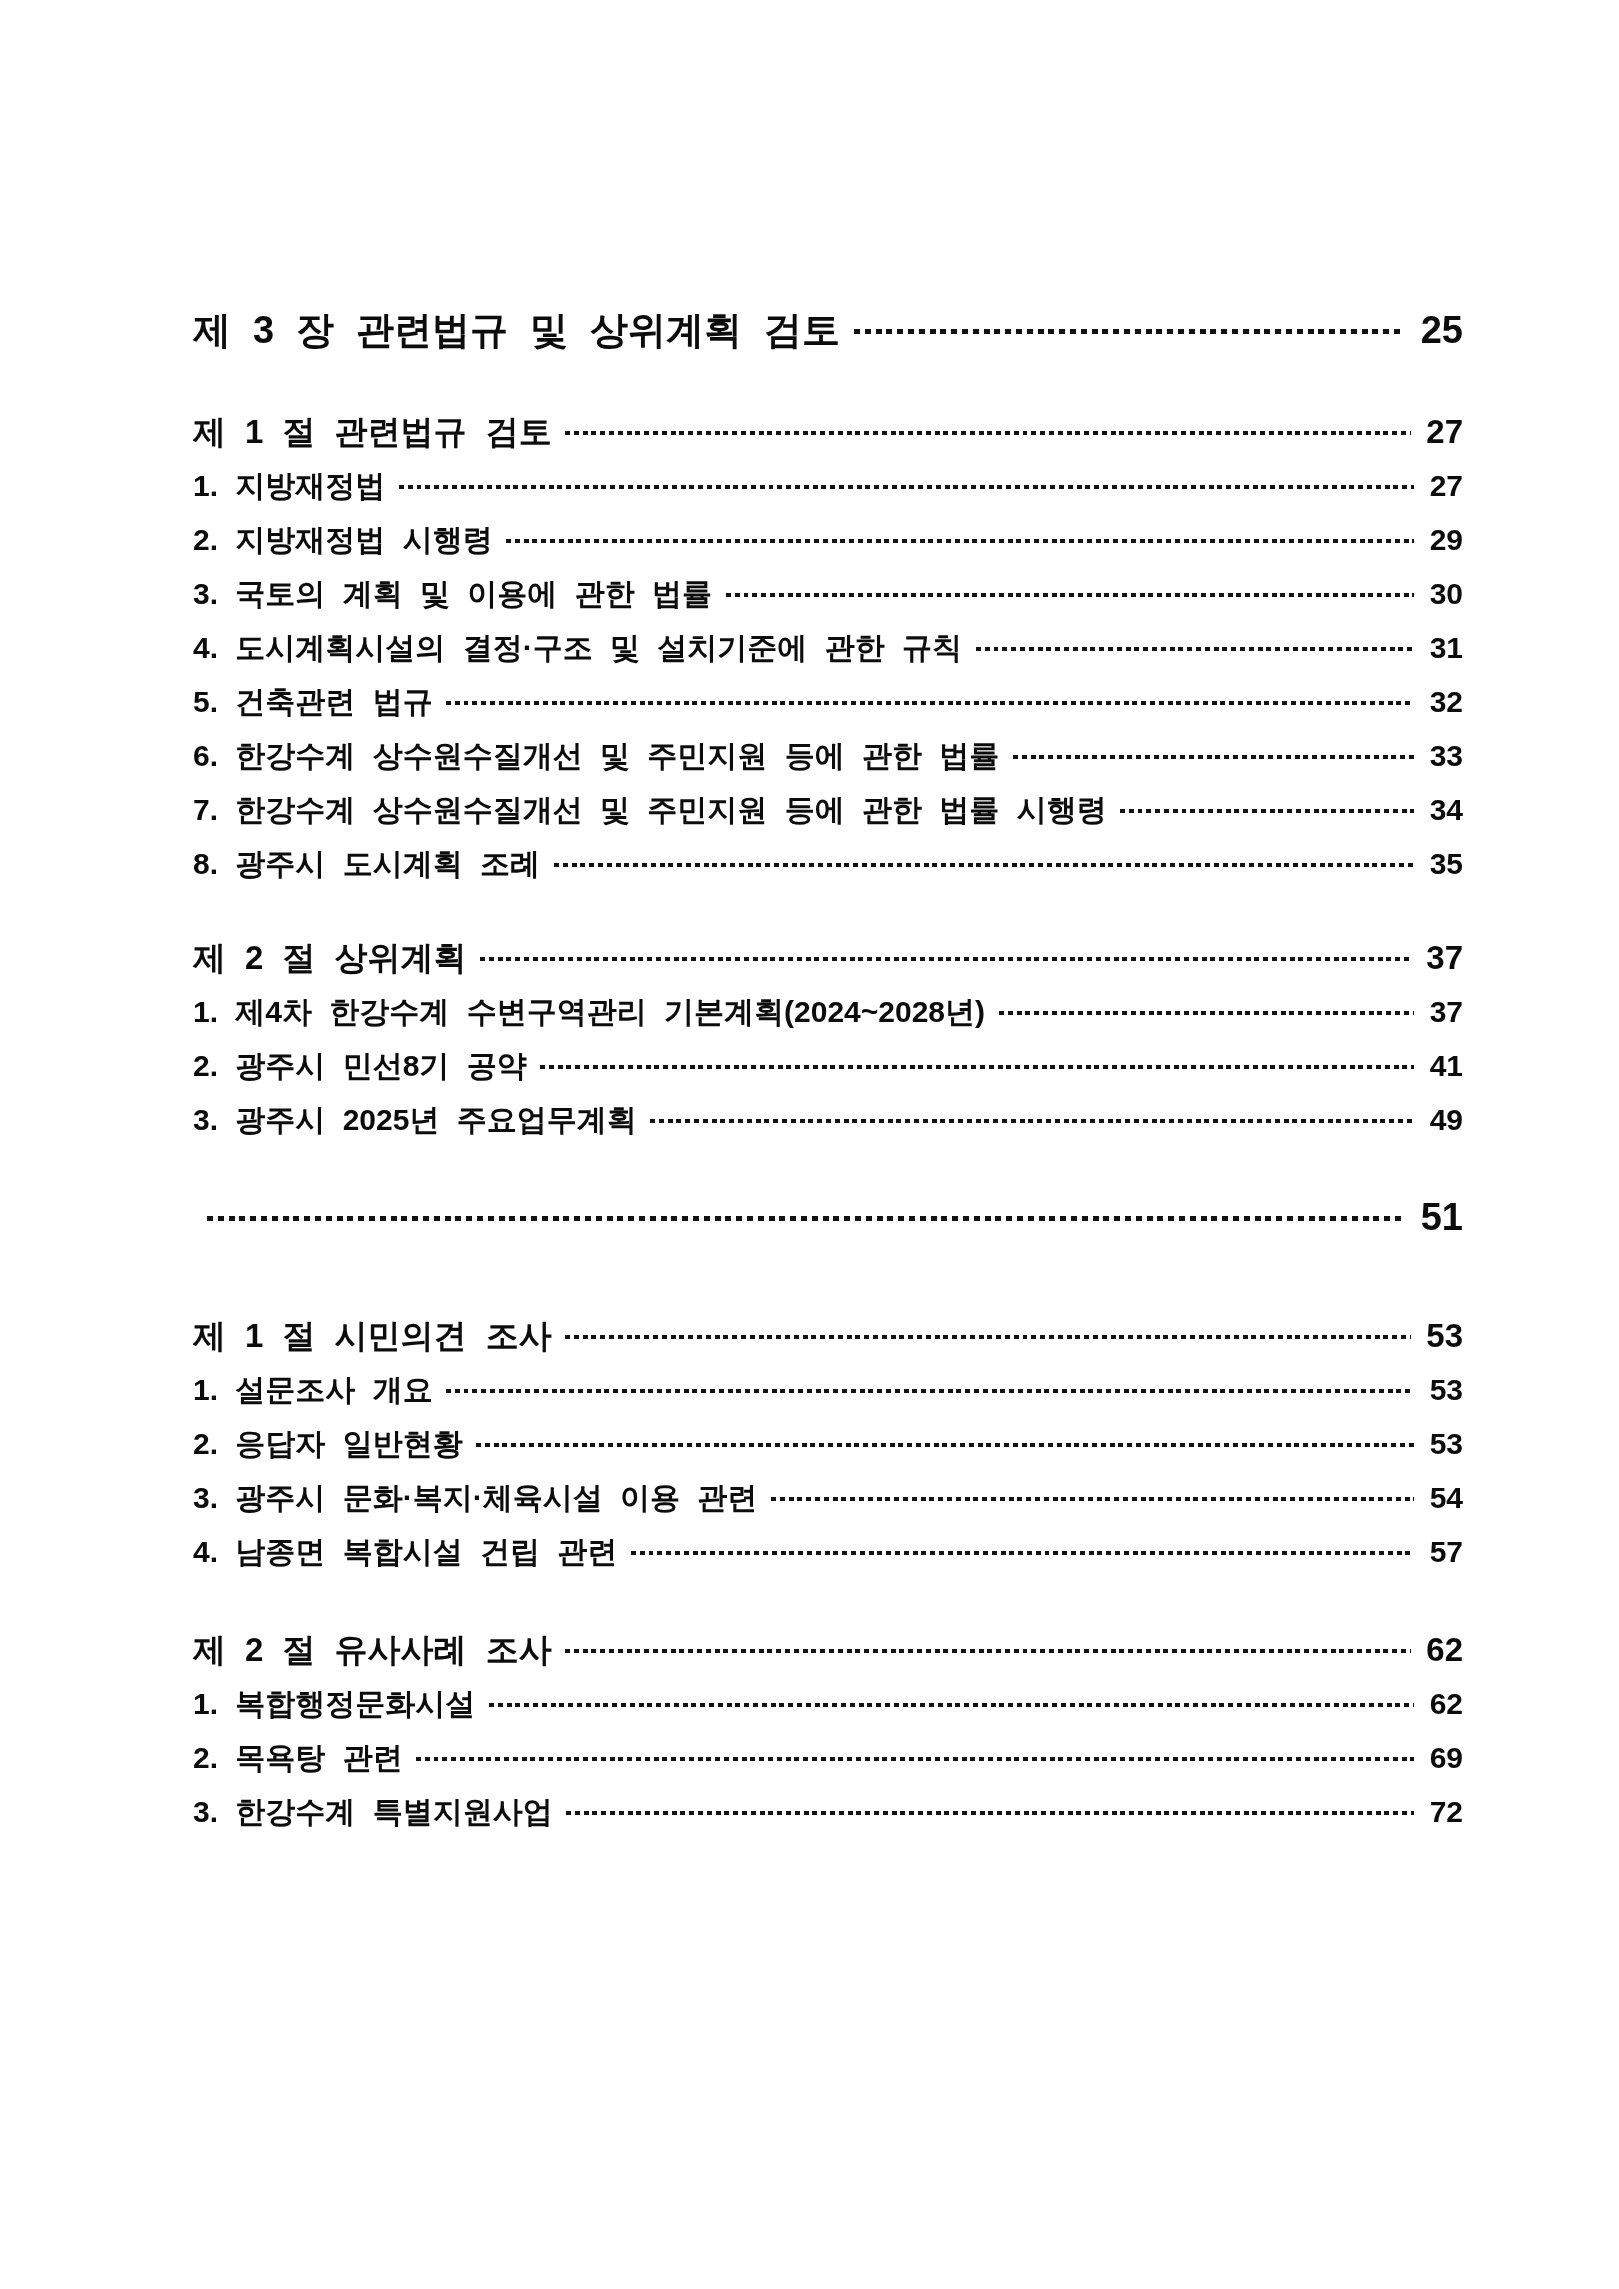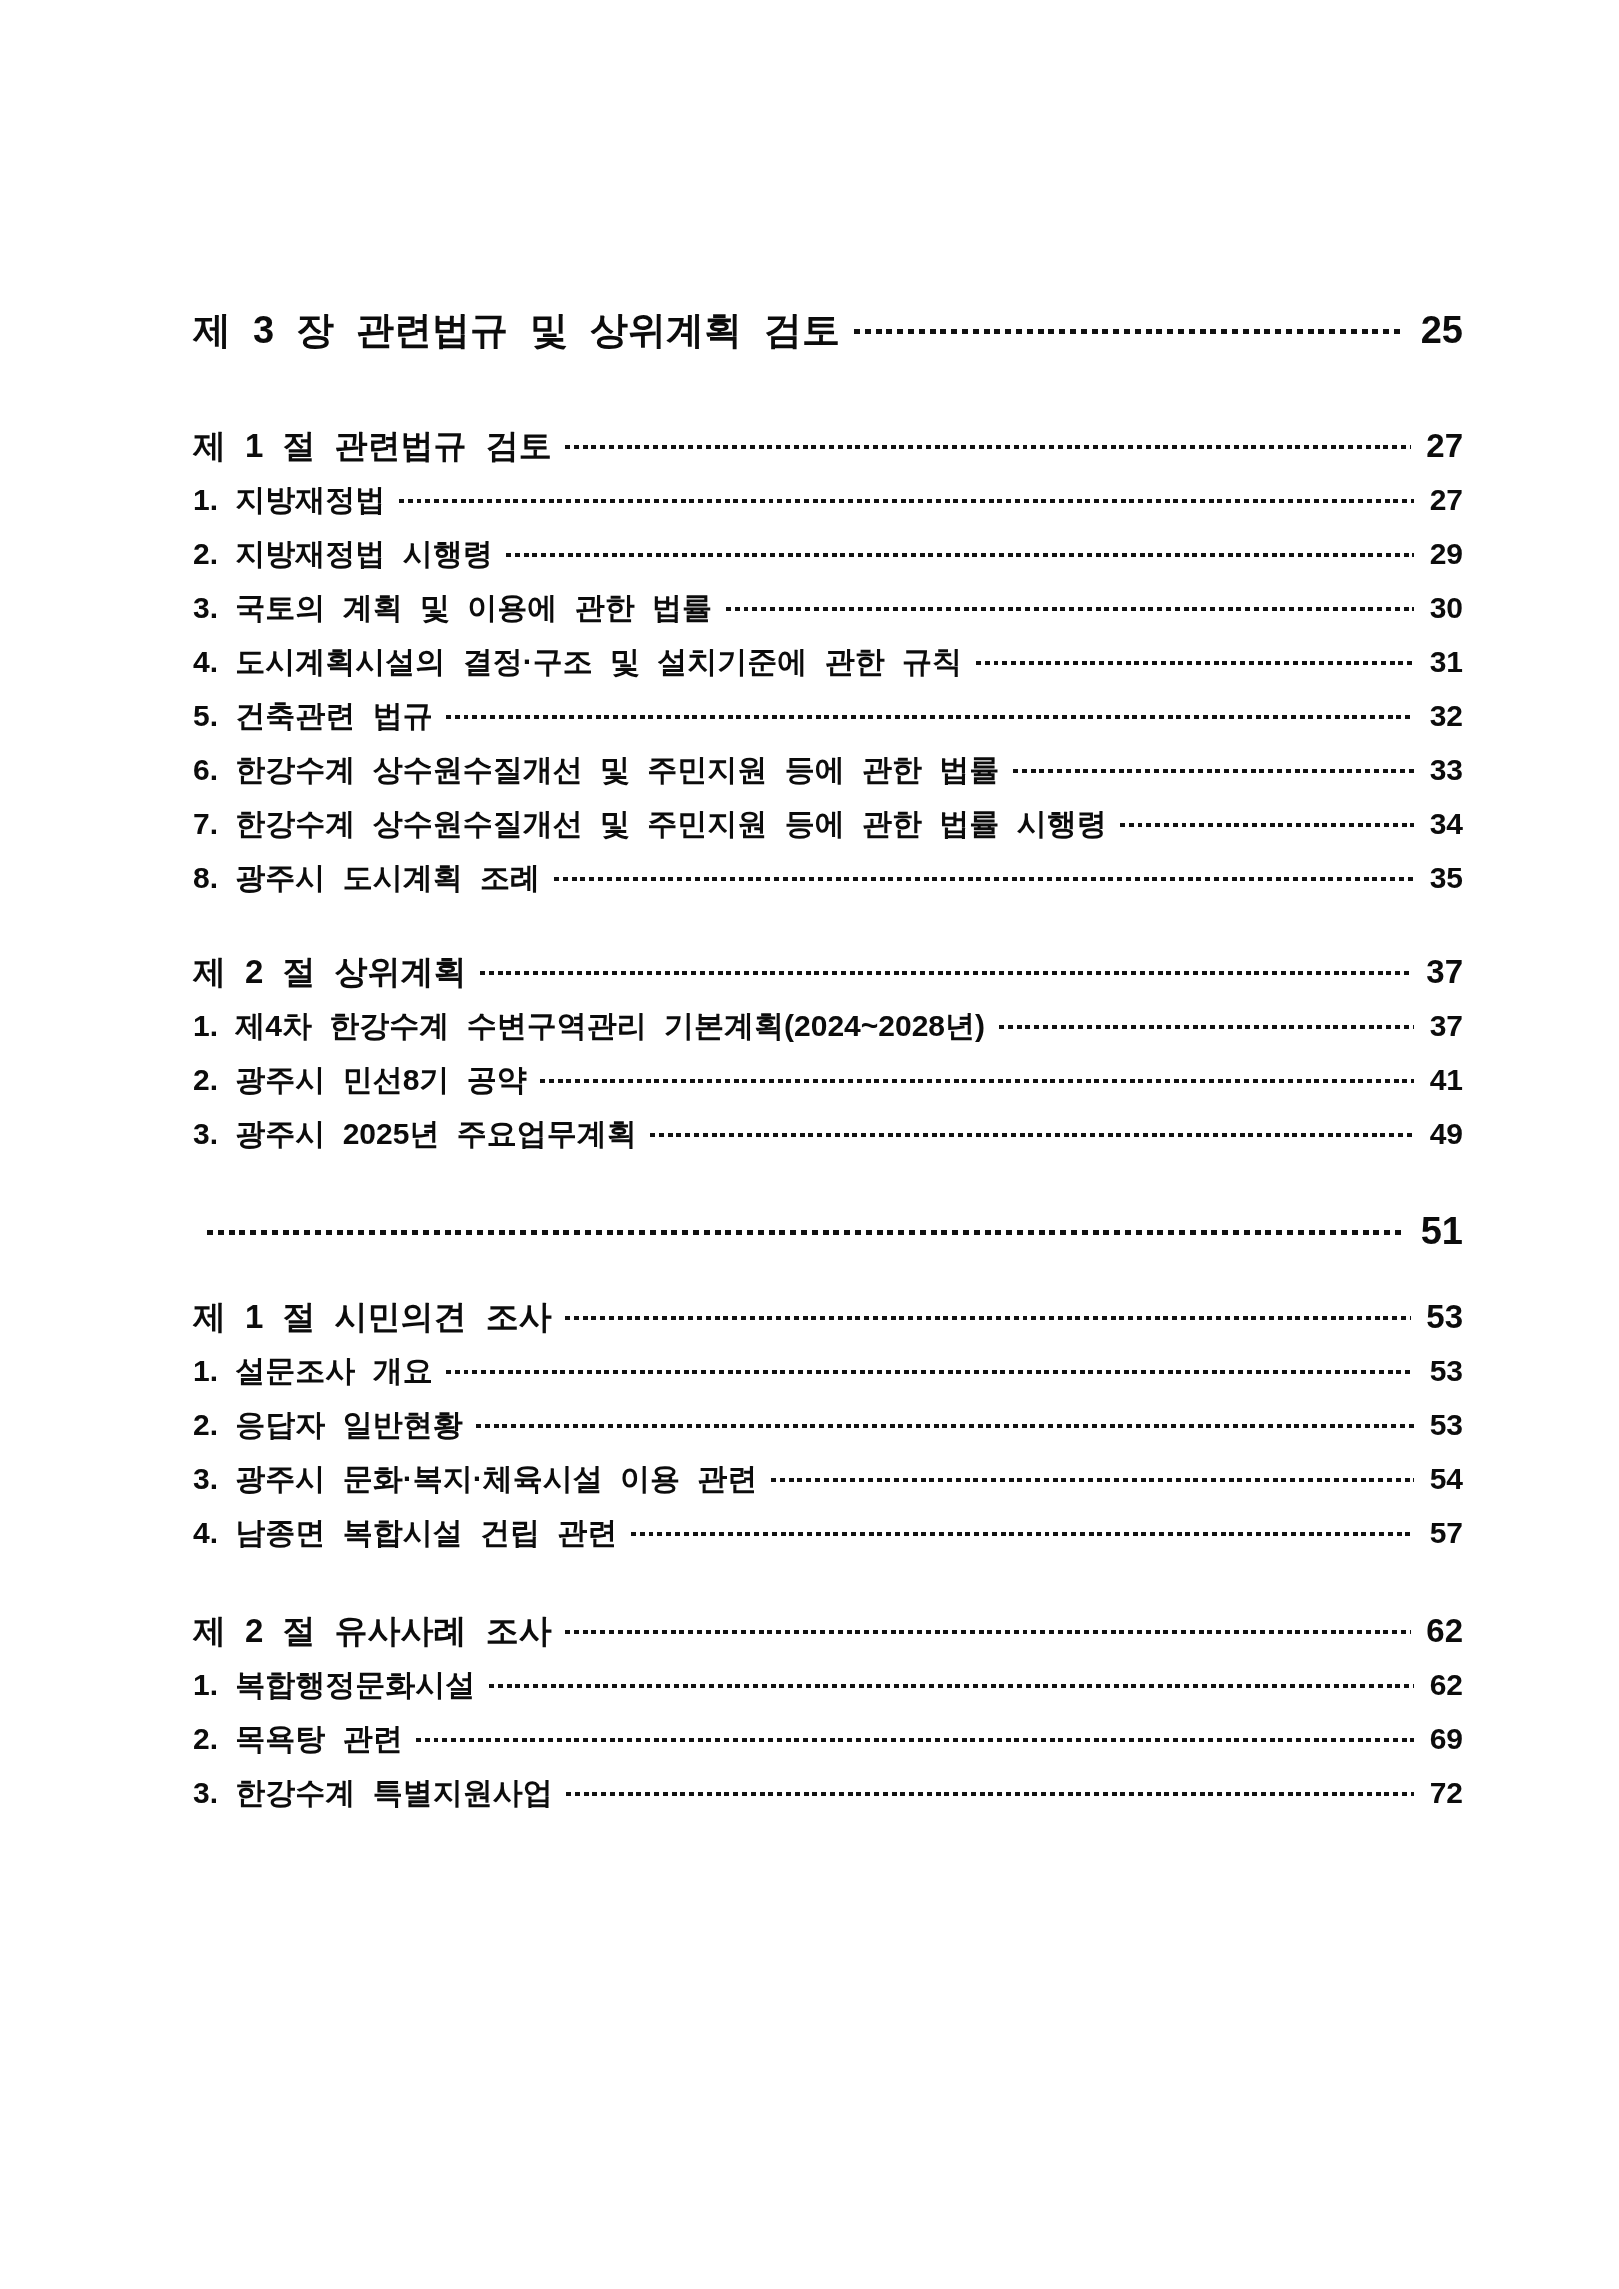--- a/index.html
+++ b/index.html
@@ -29,22 +29,22 @@
   }
   .chapter { font-size: 38px; height: 61px; }
   .section { font-size: 33px; height: 54px; }
   .item    { font-size: 30px; height: 54px; }
   .chapter .leader {
     height: 5.9px;
     background-image: repeating-linear-gradient(to right, #121212 0, #121212 5.9px, transparent 5.9px, transparent 10.8px);
   }
   .mt306 { margin-top: 300px; }
   .mt57  { margin-top: 40px; }
-  .mt59  { margin-top: 58px; }
-  .mt62  { margin-top: 28px; }
+  .mt59  { margin-top: 44px; }
+  .mt62  { margin-top: 61px; }
   .mt64  { margin-top: 44px; }
 </style>
 </head>
 <body>
 
 <main class="page">
 
   <div class="row chapter mt306">
     <span class="label">제 3 장 관련법규 및 상위계획 검토</span>
     <span class="leader"></span>

